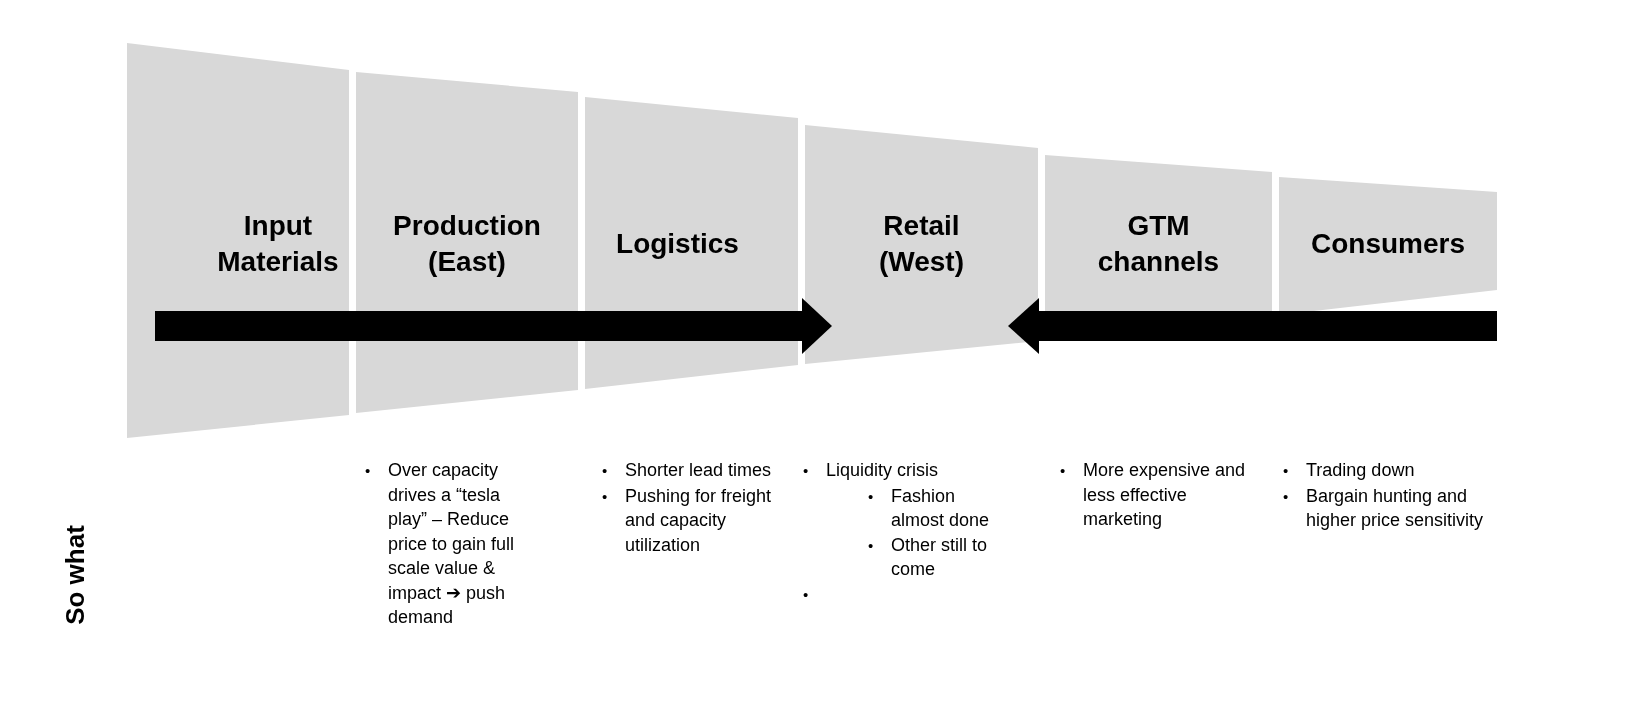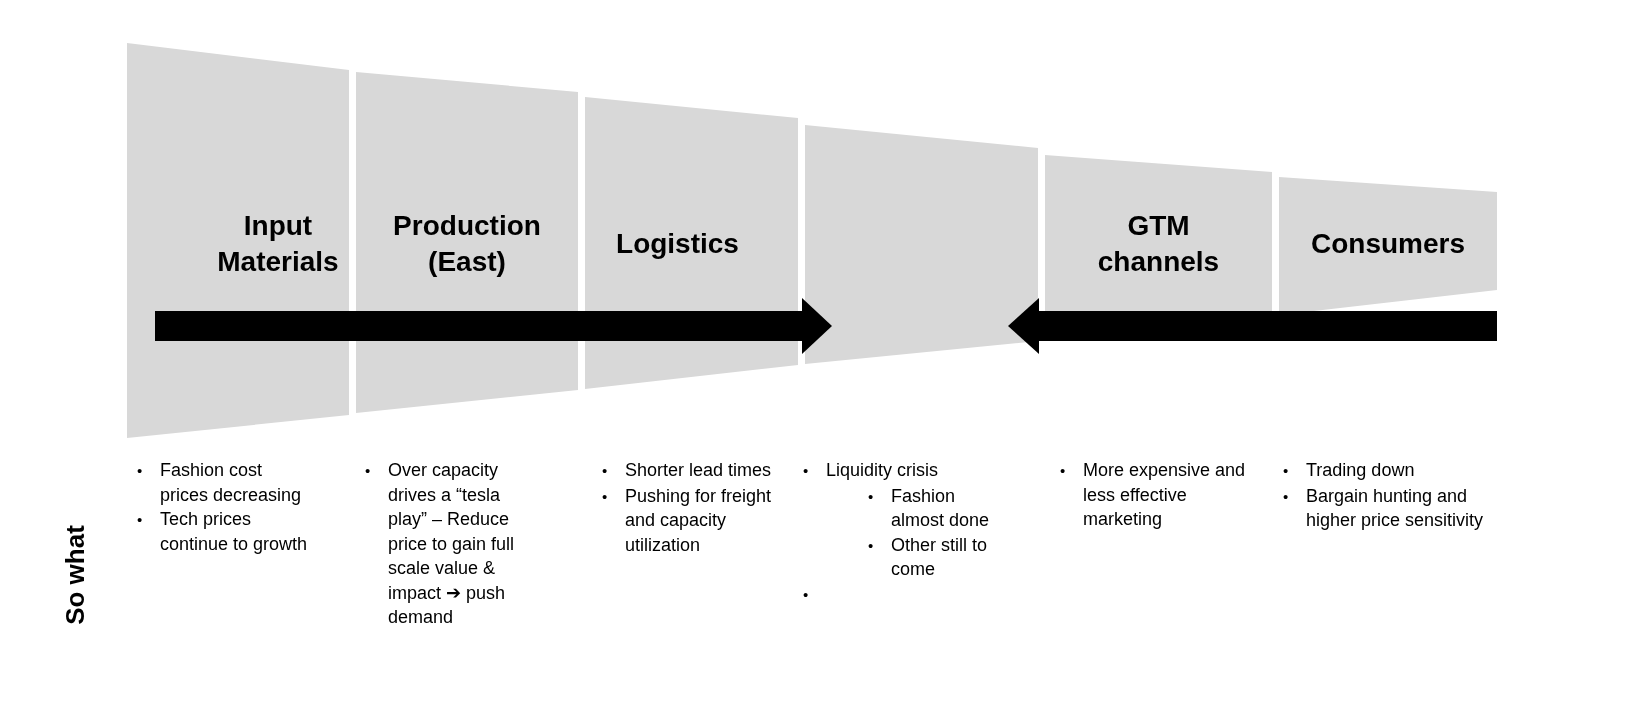--- a/index.html
+++ b/index.html
@@ -48,46 +48,40 @@
     <span>Input
 Materials</span>
   </div>
   <div class="seg-label" style="left:356px;width:222px;">
     <span>Production
 (East)</span>
   </div>
   <div class="seg-label" style="left:571px;width:213px;">
     <span>Logistics</span>
   </div>
+  <div class="seg-label" style="left:805px;width:233px;">
+    <span>Retail
+(West)</span>
+  </div>
   <div class="seg-label" style="left:1045px;width:227px;">
     <span>GTM
 channels</span>
   </div>
   <div class="seg-label" style="left:1279px;width:218px;">
     <span>Consumers</span>
   </div>
 
   <div class="arrow-shaft" style="left:155px;width:647px;"></div>
   <div class="arrow-head head-right" style="left:802px;"></div>
 
   <div class="arrow-head head-left" style="left:1008px;"></div>
   <div class="arrow-shaft" style="left:1039px;width:458px;"></div>
 
   <div class="so-what">So what</div>
 
-  <div class="bullets" style="left:137px;width:171px;">
-    <div class="item">
-      <span class="dot"></span>
-      <span class="txt">Fashion cost prices decreasing</span>
-    </div>
-    <div class="item">
-      <span class="dot"></span>
-      <span class="txt">Tech prices continue to growth</span>
-    </div>
-  </div>
 
   <div class="bullets" style="left:365px;width:168px;">
     <div class="item">
       <span class="dot"></span>
       <span class="txt">Over capacity drives a “tesla play” – Reduce price to gain full scale value &amp; impact ➔ push demand</span>
     </div>
   </div>
 
   <div class="bullets" style="left:602px;width:191px;">
     <div class="item">

